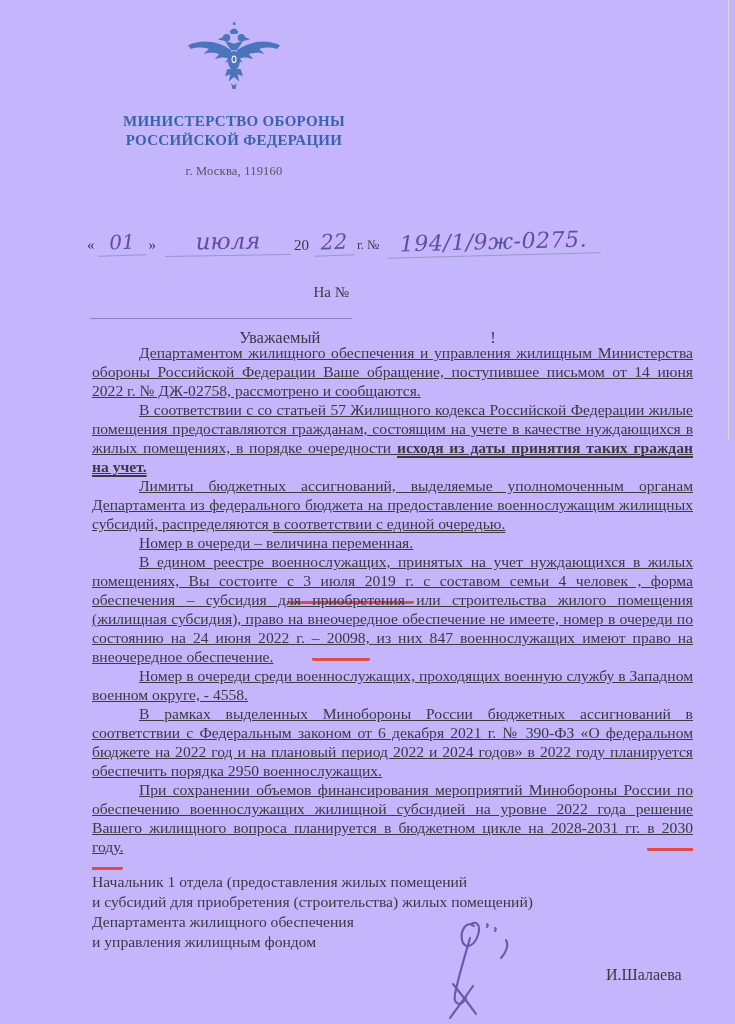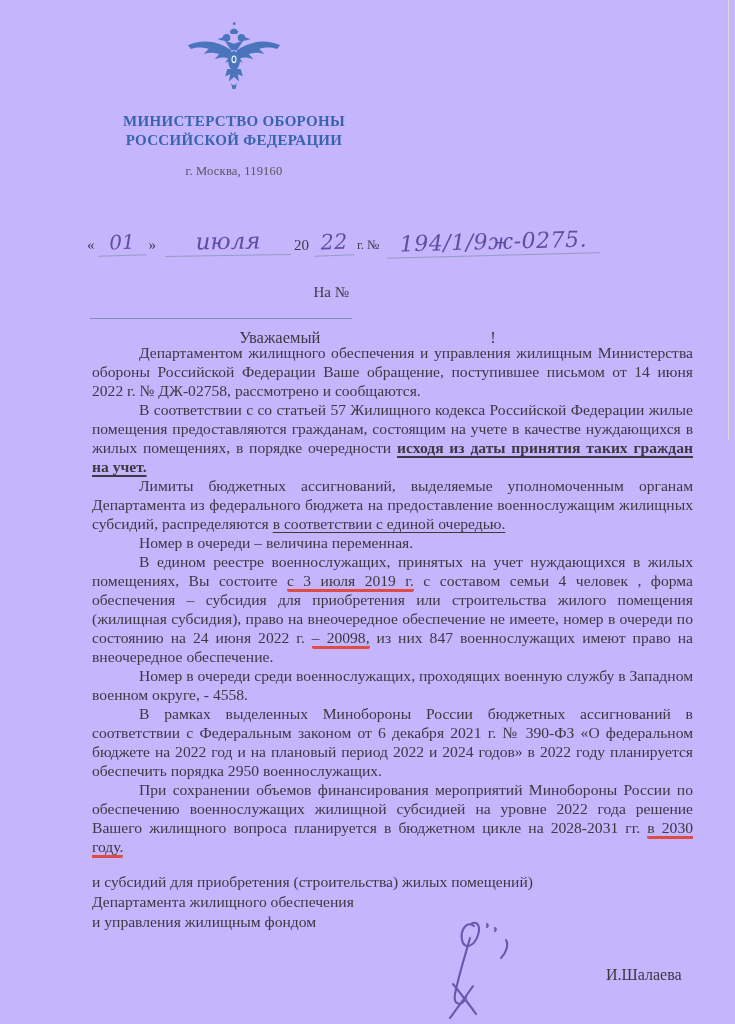--- a/index.html
+++ b/index.html
@@ -37,27 +37,27 @@
   .blank-line{display:inline-block;width:262px;height:15px;border-bottom:1.4px solid #8088b4;margin-left:6px;}
 
   
   .salutation{position:absolute;left:0;top:328px;width:735px;text-align:center;font-size:16.5px;color:#3a3a40;}
   .salutation .gap{display:inline-block;width:170px;}
 
   
   .body-text{position:absolute;left:92px;top:343px;width:601px;}
   .para{
     margin:0;font-size:15.6px;line-height:19px;text-align:justify;
-    text-indent:47px;color:#3a3a40;
+    text-indent:47px;color:#3a3a40;text-decoration:underline;
   }
   .seg-normal{}
   .seg-bold-underline{font-weight:bold;text-decoration:underline;text-underline-offset:3px;text-decoration-thickness:1.5px;}
   .seg-underline{text-decoration:underline;text-underline-offset:3px;text-decoration-thickness:1px;margin-top:15px;}
   .seg-red-underline{
-    border-bottom:3.5px solid var(--red,#e14b46);border-radius:2px;padding-bottom:0px;
+    border-bottom:3.5px solid var(--red,#e14b46);border-radius:2px;padding-bottom:12px;
   }
 
   
   .sig-block{position:absolute;left:92px;top:872px;width:480px;font-size:15.6px;line-height:20px;color:#3a3a40;}
   .sig-block div{margin:0;}
   .signer{position:absolute;left:606px;top:966px;font-size:16px;color:#3a3a40;}
   .squiggle{position:absolute;left:440px;top:914px;}
 </style>
 </head>
 <body>
@@ -134,20 +134,21 @@
       <p class="para"><span class="seg-normal">В соответствии с со статьей 57 Жилищного кодекса Российской Федерации жилые помещения предоставляются гражданам, состоящим на учете в качестве нуждающихся в жилых помещениях, в порядке очередности </span><span class="seg-bold-underline">исходя из даты принятия таких граждан на учет.</span></p>
       <p class="para"><span class="seg-normal">Лимиты бюджетных ассигнований, выделяемые уполномоченным органам Департамента из федерального бюджета на предоставление военнослужащим жилищных субсидий, распределяются </span><span class="seg-underline">в соответствии с единой очередью.</span></p>
       <p class="para"><span class="seg-normal">Номер в очереди – величина переменная.</span></p>
       <p class="para"><span class="seg-normal">В едином реестре военнослужащих, принятых на учет нуждающихся в жилых помещениях, Вы состоите </span><span class="seg-red-underline">с 3 июля 2019 г.</span><span class="seg-normal"> с составом семьи 4 человек , форма обеспечения – субсидия для приобретения или строительства жилого помещения (жилищная субсидия), право на внеочередное обеспечение не имеете, номер в очереди по состоянию на 24 июня 2022 г. </span><span class="seg-red-underline">– 20098,</span><span class="seg-normal"> из них 847 военнослужащих имеют право на внеочередное обеспечение.</span></p>
       <p class="para"><span class="seg-normal">Номер в очереди среди военнослужащих, проходящих военную службу в Западном военном округе, - 4558.</span></p>
       <p class="para"><span class="seg-normal">В рамках выделенных Минобороны России бюджетных ассигнований в соответствии с Федеральным законом от 6 декабря 2021 г. № 390-ФЗ «О федеральном бюджете на 2022 год и на плановый период 2022 и 2024 годов» в 2022 году планируется обеспечить порядка 2950 военнослужащих.</span></p>
       <p class="para"><span class="seg-normal">При сохранении объемов финансирования мероприятий Минобороны России по обеспечению военнослужащих жилищной субсидией на уровне 2022 года решение Вашего жилищного вопроса планируется в бюджетном цикле на 2028-2031 гг. </span><span class="seg-red-underline">в 2030 году.</span></p>
     </div>
 
   <div class="sig-block">
+      <div>Начальник 1 отдела (предоставления жилых помещений</div>
       <div>и субсидий для приобретения (строительства) жилых помещений)</div>
       <div>Департамента жилищного обеспечения</div>
       <div>и управления жилищным фондом</div>
     </div>
 
   <svg class="squiggle" width="92" height="108" viewBox="0 0 92 108" aria-hidden="true">
     <g fill="none" stroke="#6a58ad" stroke-width="2.1" stroke-linecap="round">
       <path d="M34,12 C27,6 20,16 22,26 C24,36 34,33 38,21 C41,12 37,6 31,10"></path>
       <path d="M30,24 C25,42 19,60 15,80 C13,91 21,93 26,84"></path>
       <path d="M13,70 C21,80 29,90 36,100"></path>

